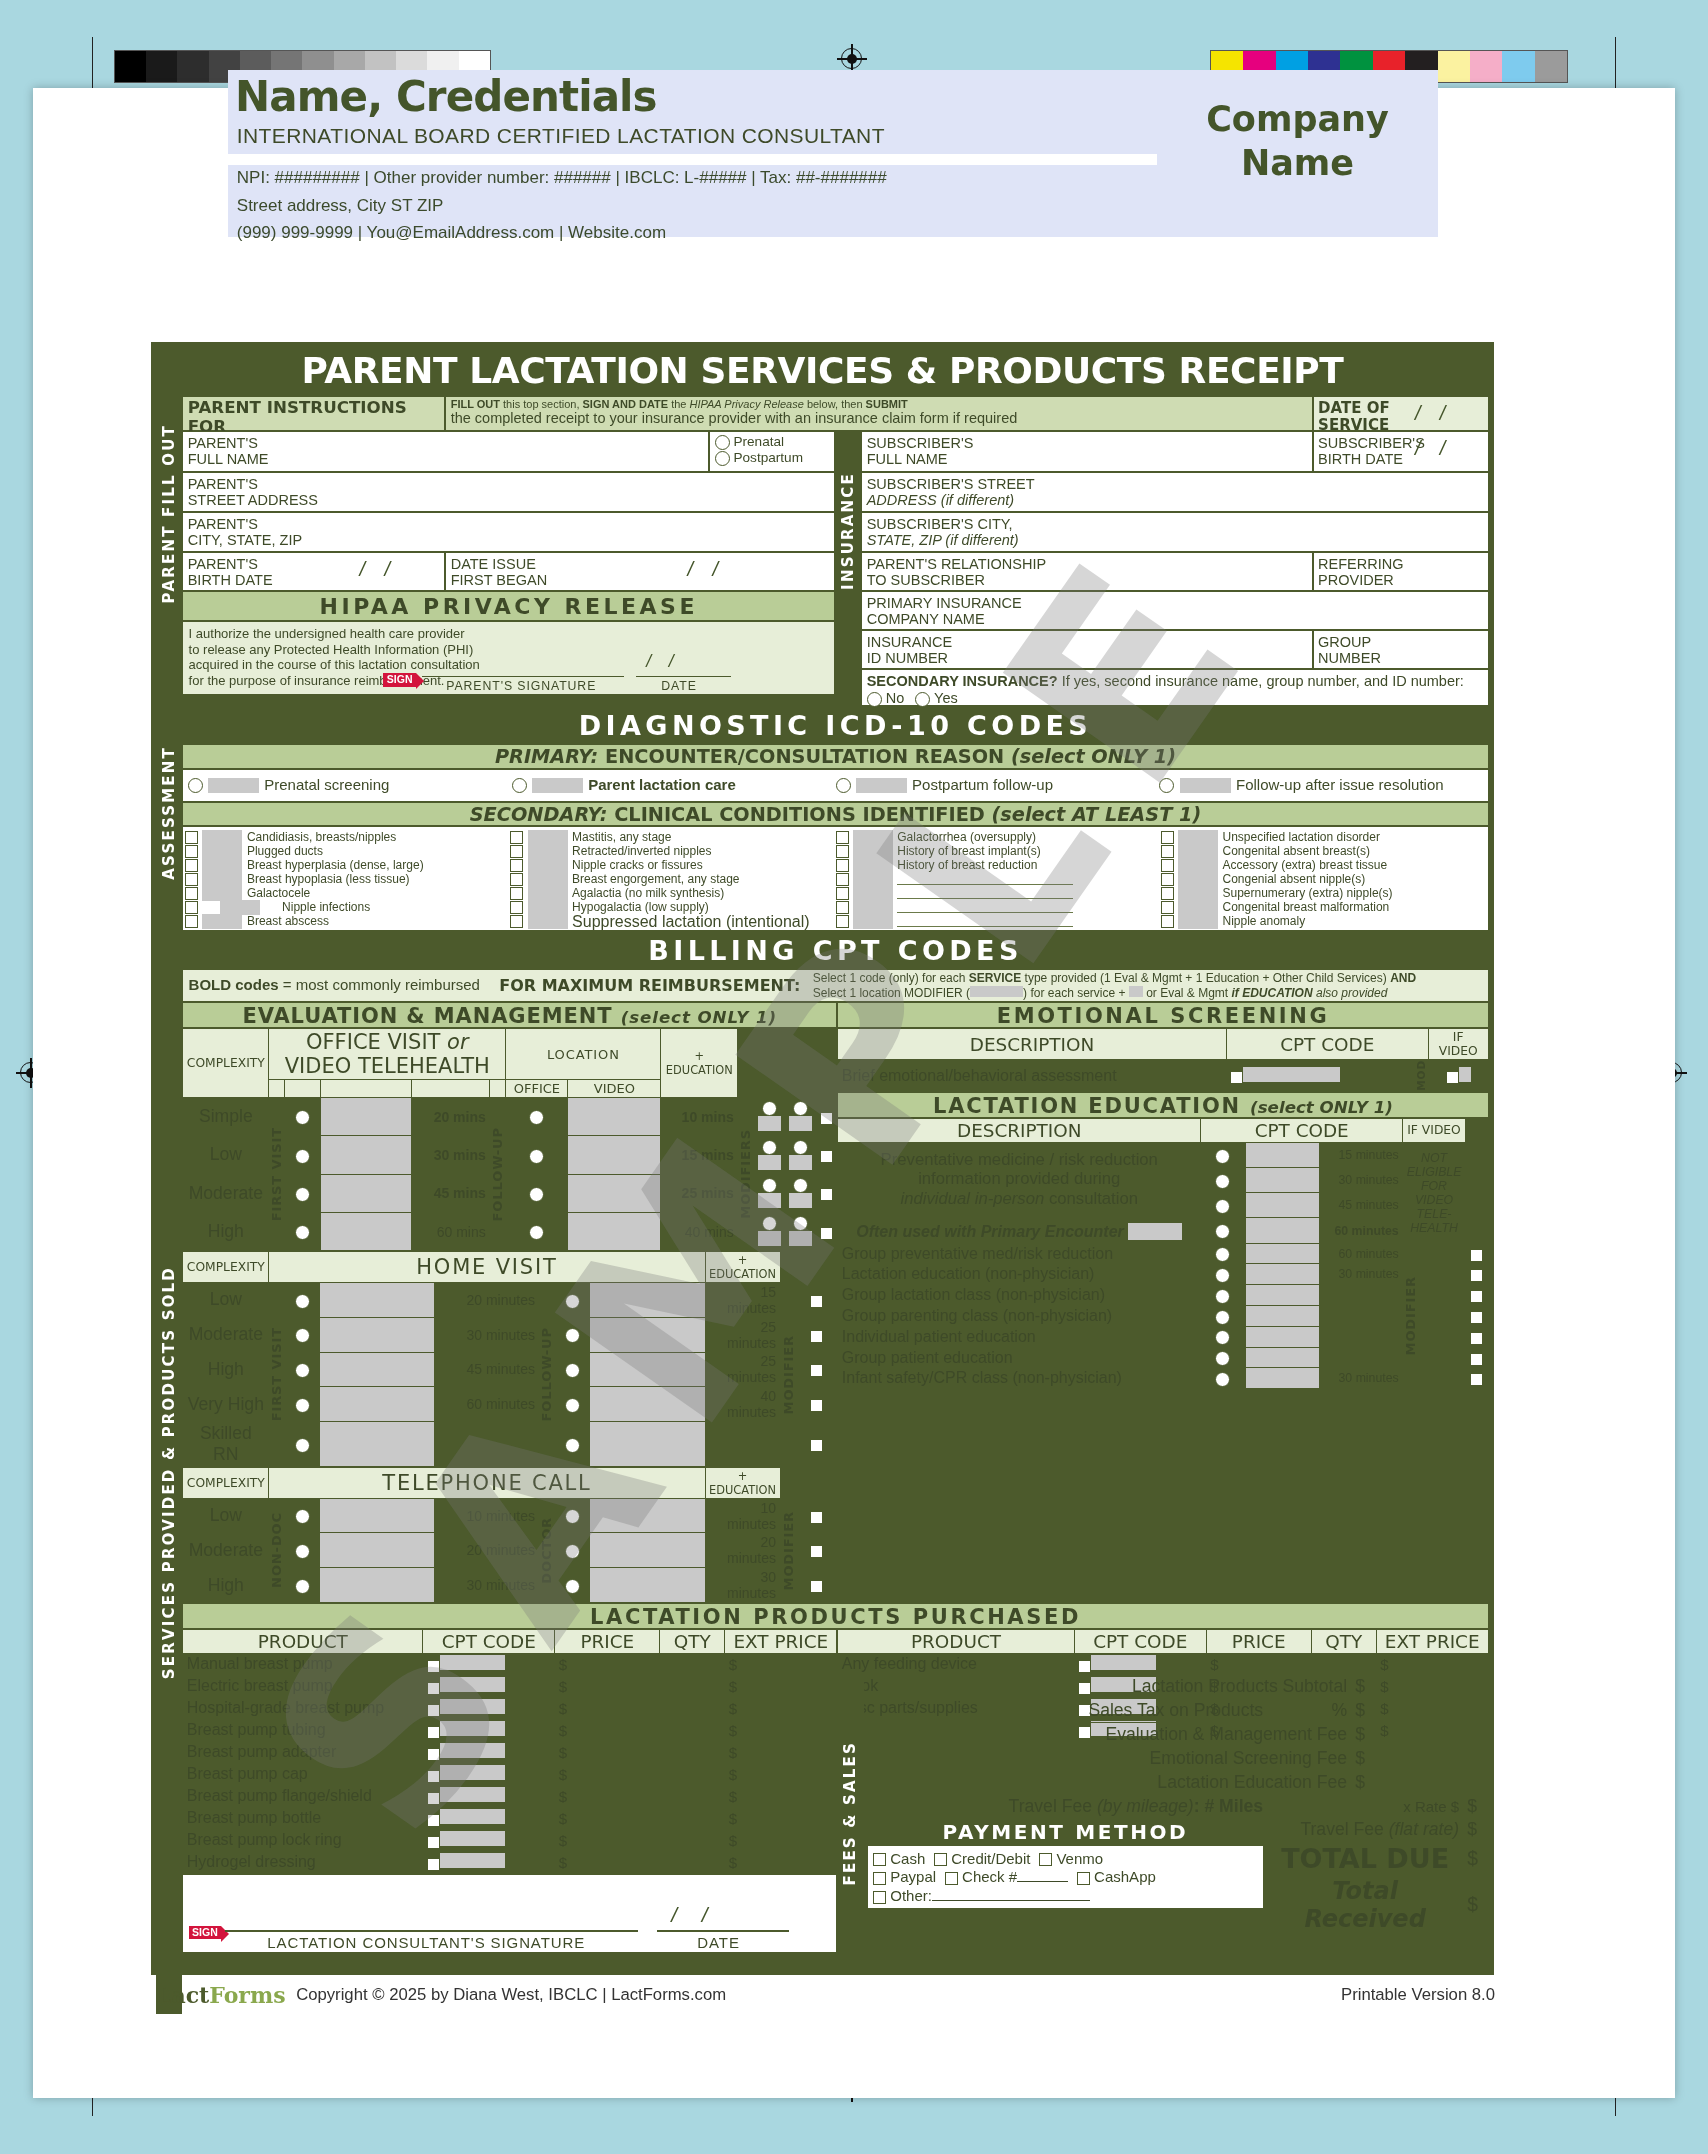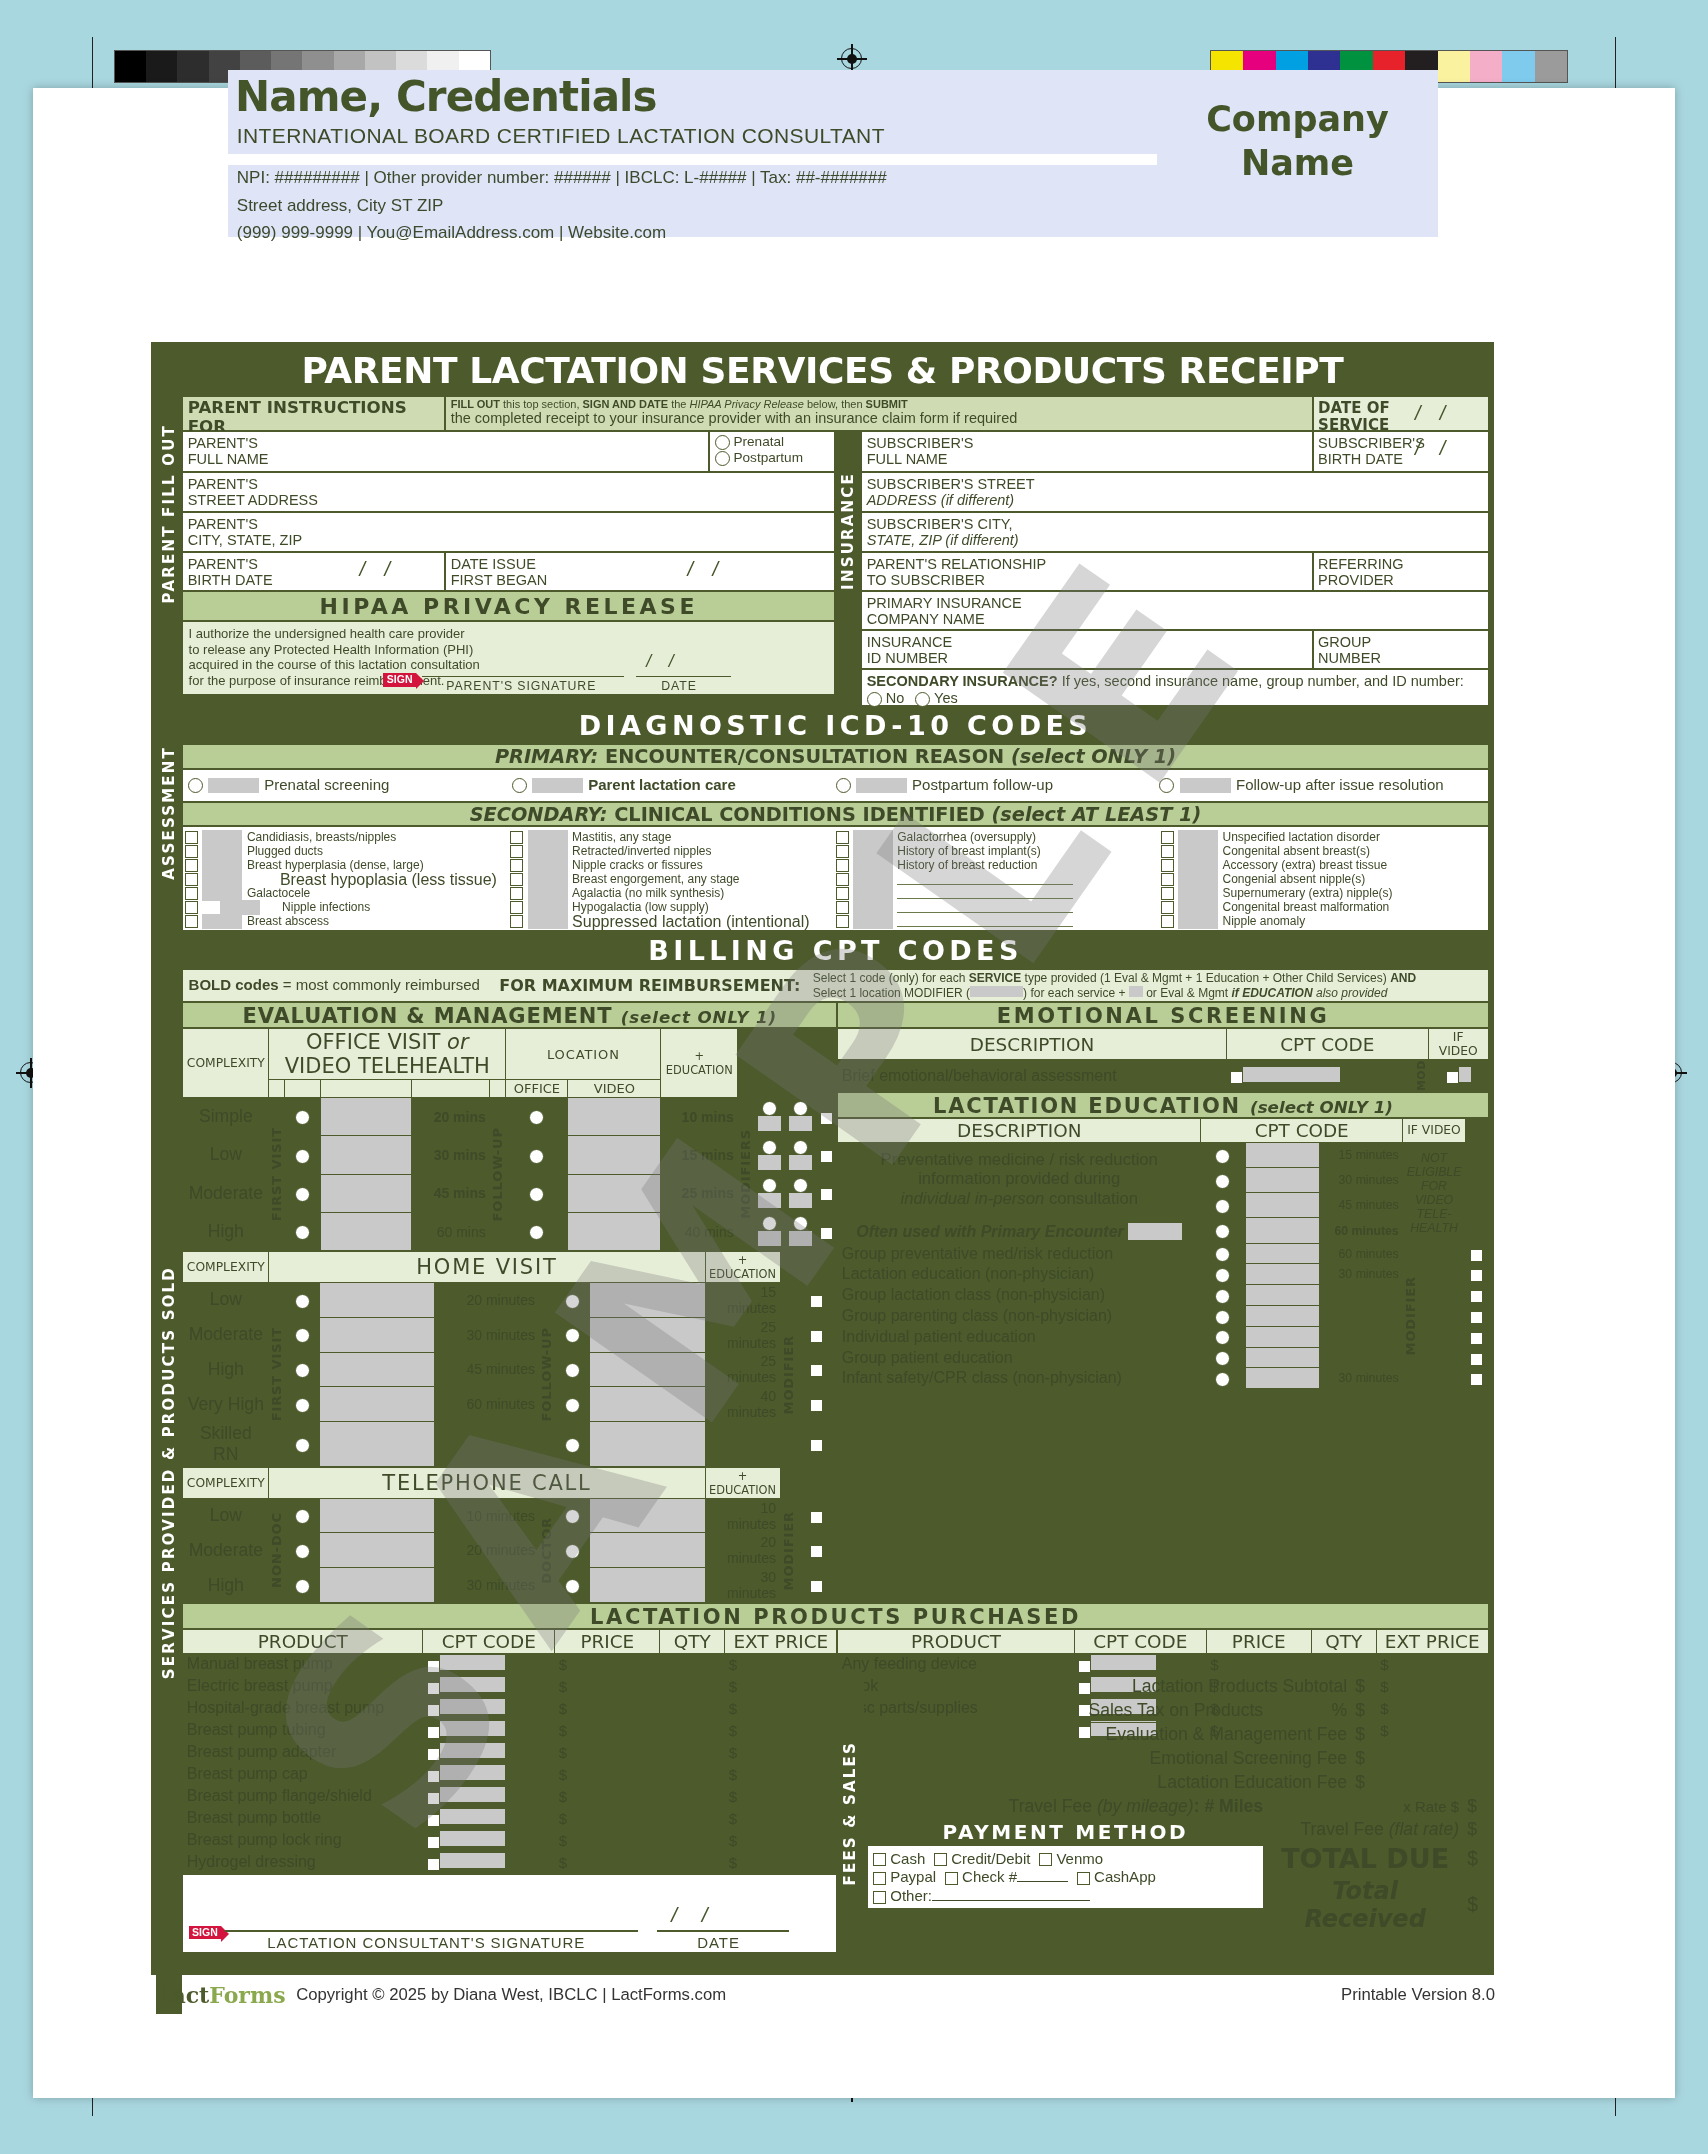--- a/index.html
+++ b/index.html
@@ -358,21 +358,21 @@
               <span style="font-size:12px;white-space:nowrap;">Plugged ducts</span>
             </div>
             <div style="display: flex; align-items: center; gap: 4.4px; height: 14px;">
               <span class="chk"></span>
               <span class="grayfill" style="width:40px;"></span>
               <span style="font-size:12px;white-space:nowrap;">Breast hyperplasia (dense, large)</span>
             </div>
             <div style="display: flex; align-items: center; gap: 4.4px; height: 14px;">
               <span class="chk"></span>
               <span class="grayfill" style="width:40px;"></span>
-              <span style="font-size:16px;white-space:nowrap;margin-left:33px;">Breast hypoplasia (less tissue)</span>
+              <span style="font-size:12px;white-space:nowrap;">Breast hypoplasia (less tissue)</span>
             </div>
             <div style="display: flex; align-items: center; gap: 4.4px; height: 14px;">
               <span class="chk"></span>
               <span class="grayfill" style="width:40px;"></span>
               <span style="font-size:12px;white-space:nowrap;">Galactocele</span>
             </div>
             <div style="display: flex; align-items: center; gap: 22px; height: 14px;">
               <span class="chk"></span>
               <span class="grayfill" style="width:40px;"></span>
               <span style="font-size:12px;white-space:nowrap;">Nipple infections</span>

